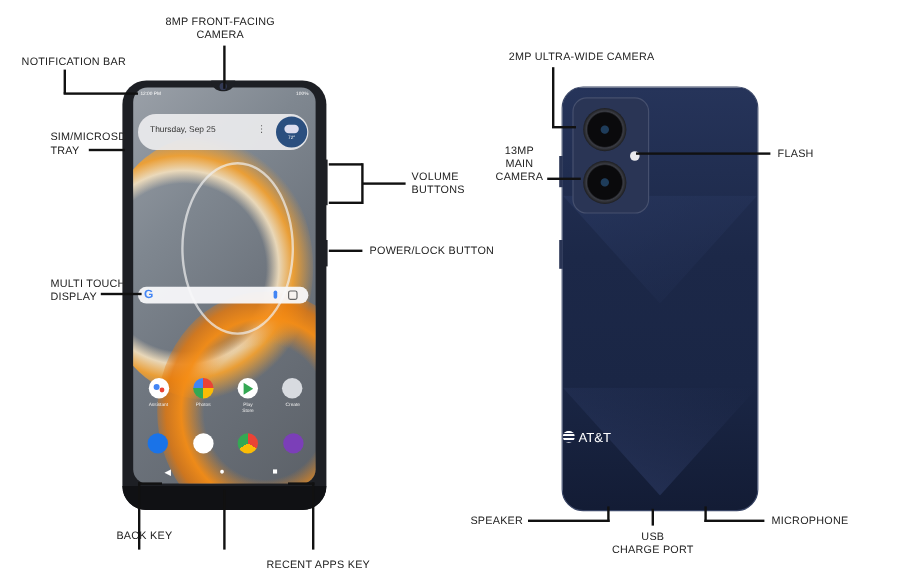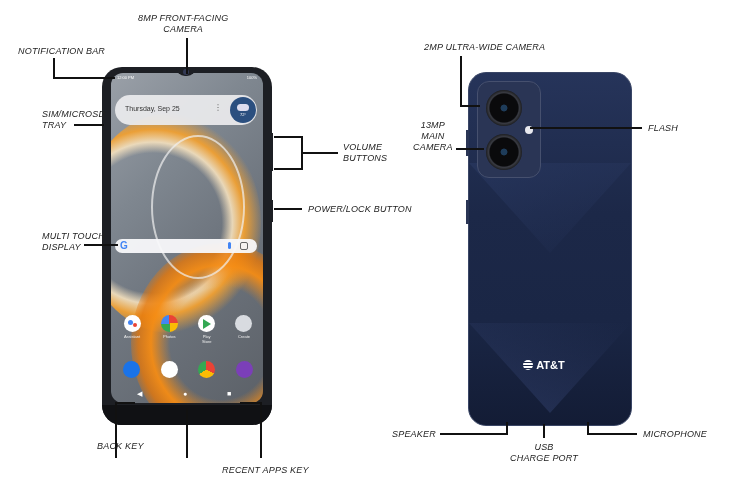--- a/index.html
+++ b/index.html
@@ -1,17 +1,17 @@
 <!DOCTYPE html>
 <html><head>
 <meta charset="utf-8">
 <style>
   html,body{margin:0;padding:0;background:#fff;}
   body{width:755px;height:485px;position:relative;overflow:hidden;font-family:"Liberation Sans",sans-serif;color:#222;}
-  .lbl{position:absolute;font-size:9px;letter-spacing:0.2px;line-height:11px;color:#222;white-space:nowrap;text-transform:uppercase;font-style:italic;}
+  .lbl{position:absolute;font-size:9px;letter-spacing:0.2px;line-height:11px;color:#222;white-space:nowrap;text-transform:uppercase;}
   .lbl.c{text-align:center;}
   .line{position:absolute;background:#111;}
   
   .front{position:absolute;left:102px;top:67px;width:170px;height:358px;background:#1d1f24;border-radius:20px;}
   .front .chin{position:absolute;left:0;bottom:0;width:100%;height:20px;background:#101114;border-radius:0 0 20px 20px;}
   .screen{position:absolute;left:9px;top:6px;width:152px;height:330px;border-radius:12px;overflow:hidden;
     background:linear-gradient(135deg,#9aa0a8 0%,#7f8790 30%,#6f767f 55%,#5c6168 100%);}
   .swirl1{position:absolute;left:-30px;top:40px;width:180px;height:220px;border-radius:50%;
     background:radial-gradient(ellipse at 40% 50%,rgba(255,255,255,0) 45%,rgba(245,225,190,0.9) 52%,rgba(240,160,50,0.95) 60%,rgba(80,70,60,0) 72%);}
   .swirl2{position:absolute;left:20px;top:170px;width:180px;height:200px;border-radius:50%;
@@ -39,21 +39,21 @@
   .navbtn{position:absolute;top:5px;color:#fff;font-size:7px;}
   .side-btn{position:absolute;background:#1d1f24;}
   
   .back{position:absolute;left:468px;top:72px;width:162px;height:352px;border-radius:18px;overflow:hidden;
     background:linear-gradient(180deg,#26345a 0%,#1c2848 40%,#1a2645 70%,#131c35 100%);border:1px solid #3a4666;}
   .facet1{position:absolute;left:0;top:90px;width:162px;height:90px;background:linear-gradient(160deg,rgba(40,55,95,0.7),rgba(20,30,60,0));clip-path:polygon(0 0,100% 0,50% 100%);}
   .facet2{position:absolute;left:0;top:250px;width:162px;height:90px;background:linear-gradient(20deg,rgba(50,65,110,0.6),rgba(20,30,60,0));clip-path:polygon(0 0,100% 0,50% 100%);}
   .cambump{position:absolute;left:8px;top:8px;width:62px;height:95px;border-radius:12px;background:#2a3555;border:1px solid #46506e;}
   .lens-big{position:absolute;left:8px;width:36px;height:36px;border-radius:50%;background:radial-gradient(circle,#1e3c5a 0 12%,#0a0a0c 15% 55%,#3a3c44 60%,#111 75%);}
   .flashdot{position:absolute;left:56px;top:53px;width:8px;height:8px;border-radius:50%;background:#e9e9ee;}
-  .brand{position:absolute;left:0;top:286px;width:150px;text-align:center;color:#fff;font-size:11px;font-weight:bold;}
+  .brand{position:absolute;left:0;top:286px;width:150px;color:#fff;font-size:11px;font-weight:normal;}
   .brand .globe{display:inline-block;width:10px;height:10px;border-radius:50%;background:repeating-linear-gradient(180deg,#fff 0 1.5px,#1c2848 1.5px 3px);vertical-align:-1px;margin-right:3px;}
 </style>
 </head>
 <body>
 
 <div class="front">
   <div class="screen">
     <div class="swirl1"></div>
     <div class="swirl2"></div>
     <div class="ring"></div>

